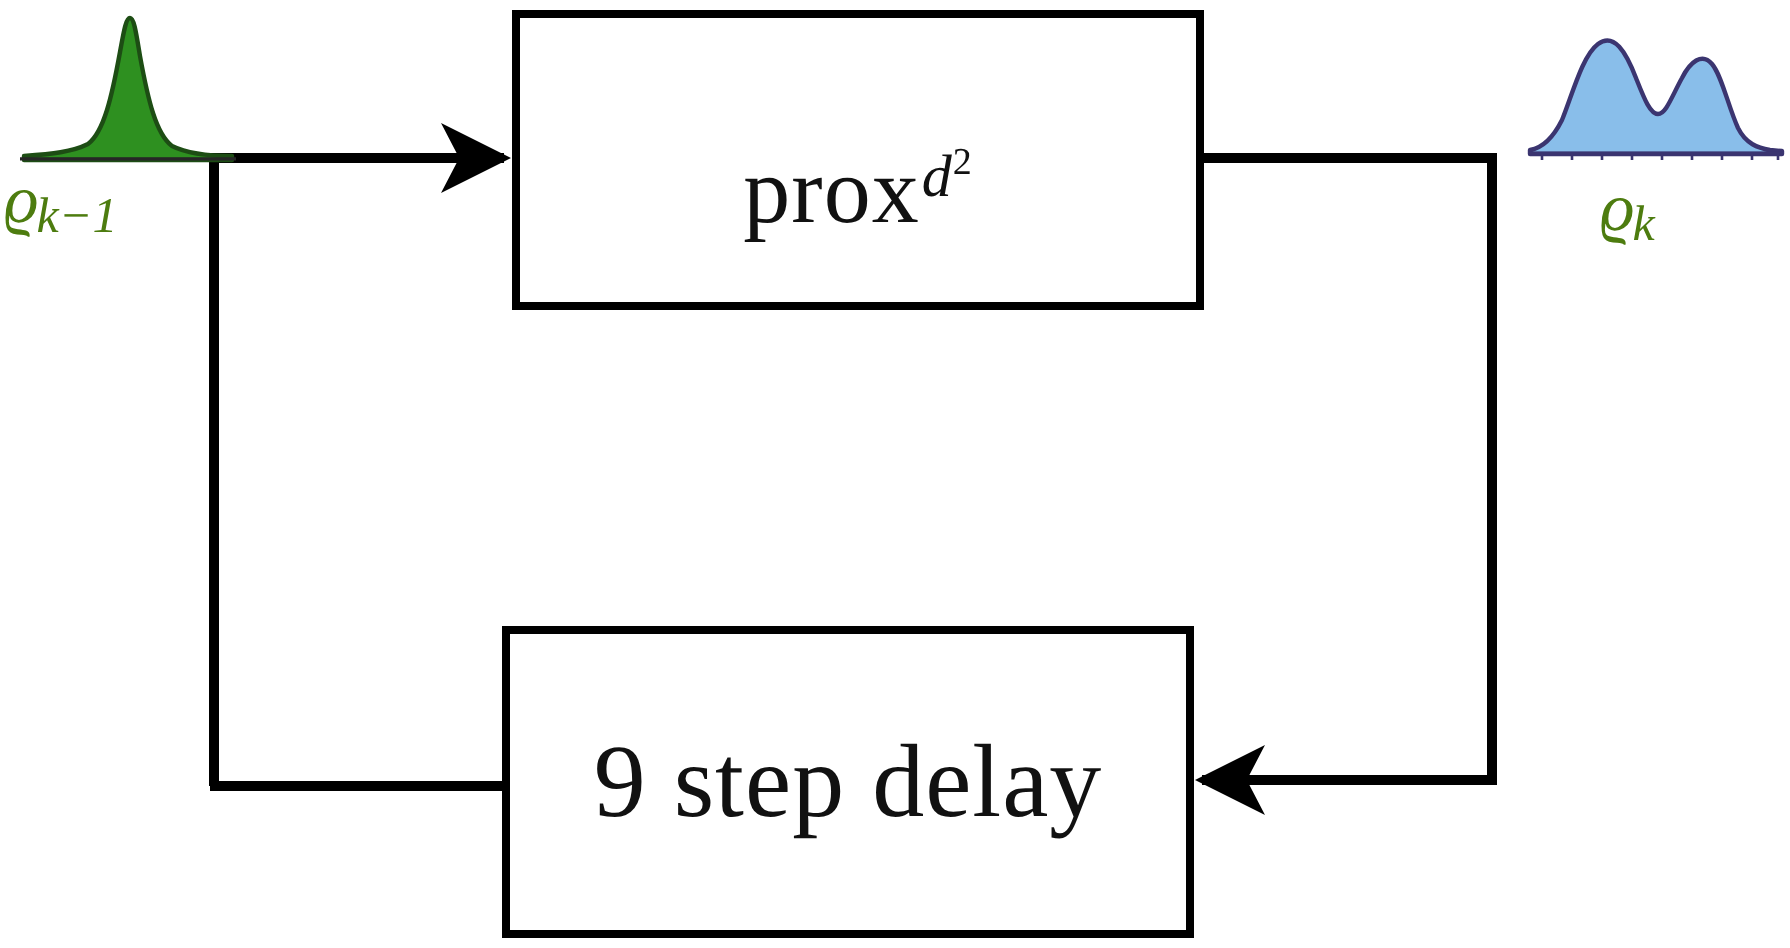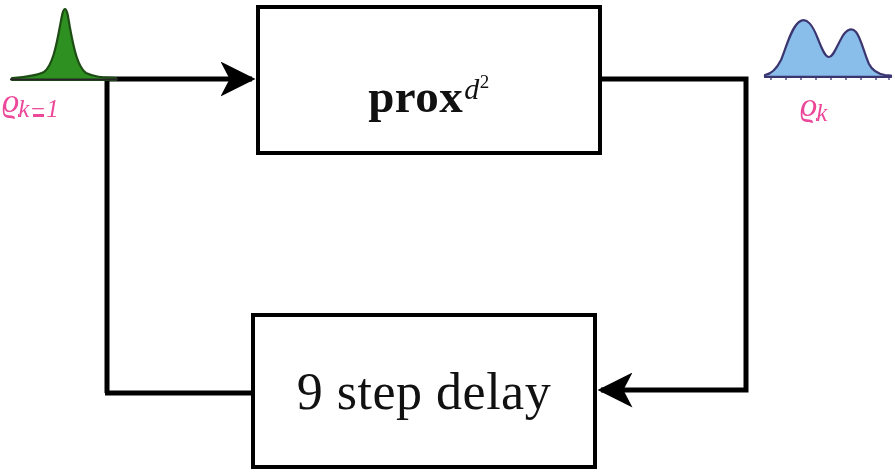--- a/index.html
+++ b/index.html
@@ -50,21 +50,21 @@
     font-family: "Liberation Serif", serif;
     font-size: 47px;
     color: #111111;
     letter-spacing: 0.5px;
     display: inline-flex;
     align-items: baseline;
     white-space: nowrap;
     transform: translateY(2px);
   }
   .prox-base {
-    font-weight: 700;
+    font-weight: 400;
     margin-top: 28px;
   }
   .prox-scripts {
     display: inline-flex;
     flex-direction: row;
     align-items: flex-start;
     font-size: 30px;
     line-height: 1;
     margin-left: 1px;
     transform: translateY(-2px);
@@ -111,23 +111,22 @@
   .dist-svg {
     display: block;
     width: 100%;
     height: 100%;
     overflow: visible;
   }
   .dist-label {
     position: absolute;
     font-family: "Liberation Serif", serif;
     font-size: 34px;
-    color: #ec4899;
-    white-space: nowrap;
-    text-decoration: underline;
+    color: #4d7c0f;
+    white-space: nowrap;
   }
   #label-in {
     left: 2px;
     top: 82px;
   }
   #label-out {
     left: 800px;
     top: 86px;
   }
   .var-rho {

